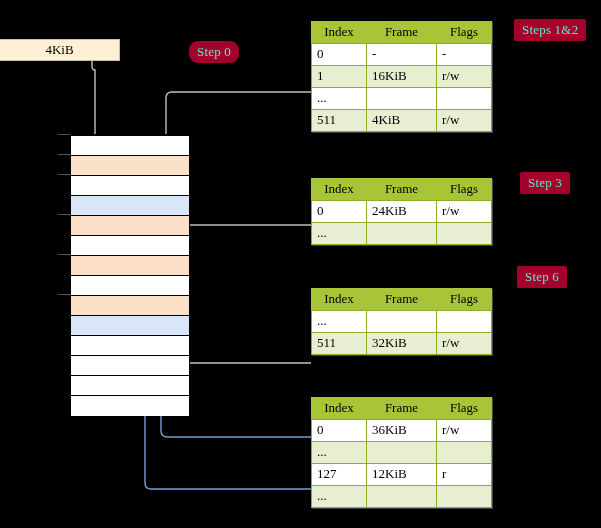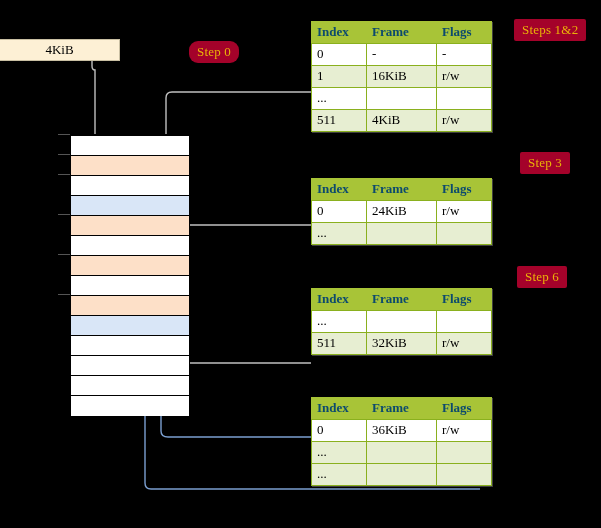--- a/index.html
+++ b/index.html
@@ -13,33 +13,33 @@
     position: relative;
     overflow: hidden;
     font-family: "Liberation Serif", "DejaVu Serif", serif;
     color: #000;
   }
 
   
   .badge {
     position: absolute;
     background: #a4022a;
-    color: #eab308;
+    color: #5eead4;
     font-family: "Liberation Serif", "DejaVu Serif", serif;
     font-size: 13px;
     line-height: 1;
     padding: 4px 8px 5px 8px;
     border-radius: 2px;
     white-space: nowrap;
     box-shadow: 0 1px 0 rgba(0,0,0,0.4);
     letter-spacing: 0.2px;
   }
   #badge-steps12 { left: 514px; top: 19px; }
   #badge-step0   { left: 189px; top: 41px; border-radius: 9px; }
-  #badge-step3   { left: 520px; top: 152px; }
+  #badge-step3   { left: 520px; top: 172px; }
   #badge-step4   { left: 517px; top: 266px; }
 
   
   #src-box {
     position: absolute;
     left: 0px;
     top: 39px;
     width: 120px;
     height: 22px;
     background: #fdf0d5;
@@ -96,24 +96,25 @@
     border: 1px solid #8ab01e;
     padding: 2px 5px 3px 5px;
     text-align: left;
     height: 19px;
     box-sizing: border-box;
     font-weight: normal;
     white-space: nowrap;
   }
   .ptable th {
     background: #a8c437;
-    color: #0c4a6e;
-    font-weight: bold;
+    color: #000000;
+    font-weight: normal;
     border-color: #a8c437;
     border-bottom-color: #8ab01e;
+    text-align: center;
   }
   .ptable td { background: #ffffff; }
   .ptable tr.alt td { background: #e7eed2; }
   .ptable td.hl { background: #fbf79a; }
   .col-index  { width: 55px; }
   .col-frame  { width: 70px; }
   .col-flags  { width: 55px; }
 
   #table-1 { left: 311px; top: 21px; }
   #table-2 { left: 311px; top: 178px; }
@@ -287,20 +288,25 @@
       <tr>
         <td class="col-index">0</td>
         <td class="col-frame">36KiB</td>
         <td class="col-flags">r/w</td>
       </tr>
       <tr class="alt">
         <td class="col-index">...</td>
         <td class="col-frame"></td>
         <td class="col-flags"></td>
       </tr>
+      <tr>
+        <td class="col-index">127</td>
+        <td class="col-frame">12KiB</td>
+        <td class="col-flags">r</td>
+      </tr>
       <tr class="alt">
         <td class="col-index">...</td>
         <td class="col-frame"></td>
         <td class="col-flags"></td>
       </tr>
     </tbody>
   </table>
 
 <div class="tick" style="top: 134px;"></div>
 <div class="tick" style="top: 154px;"></div>

